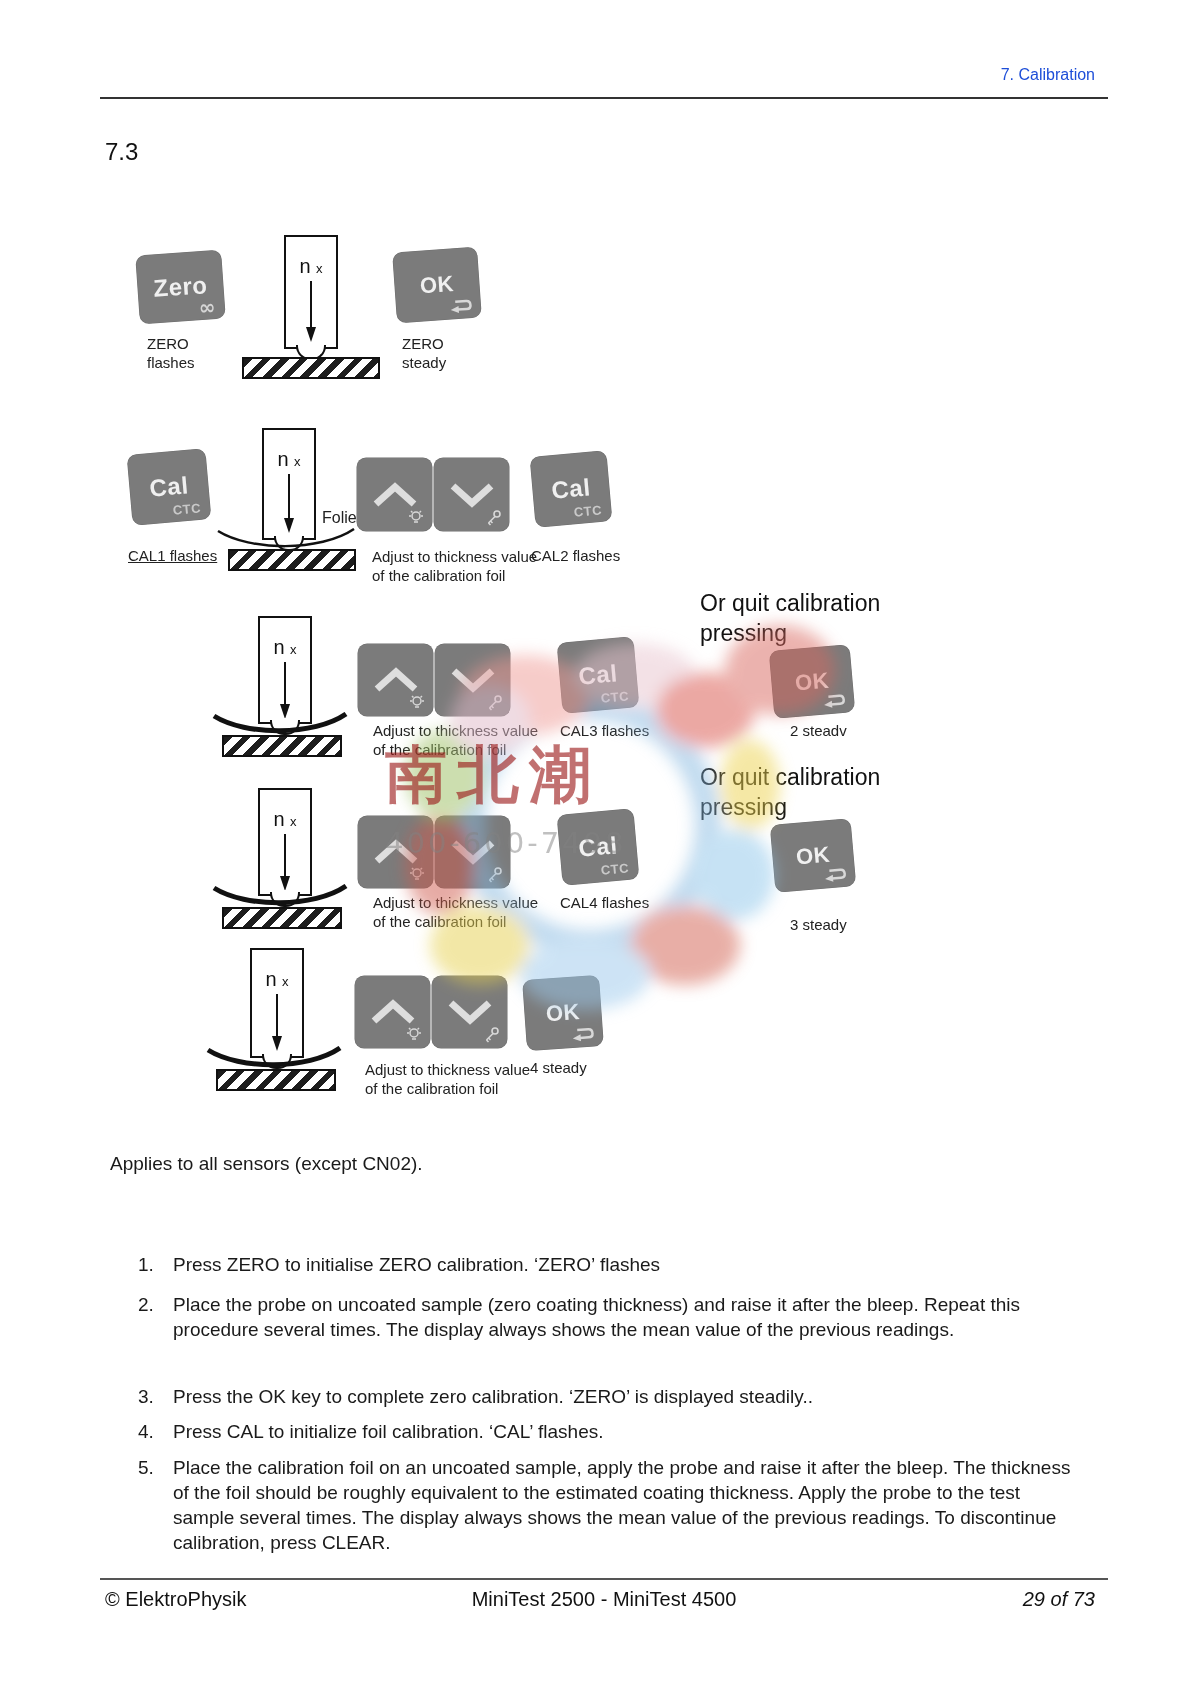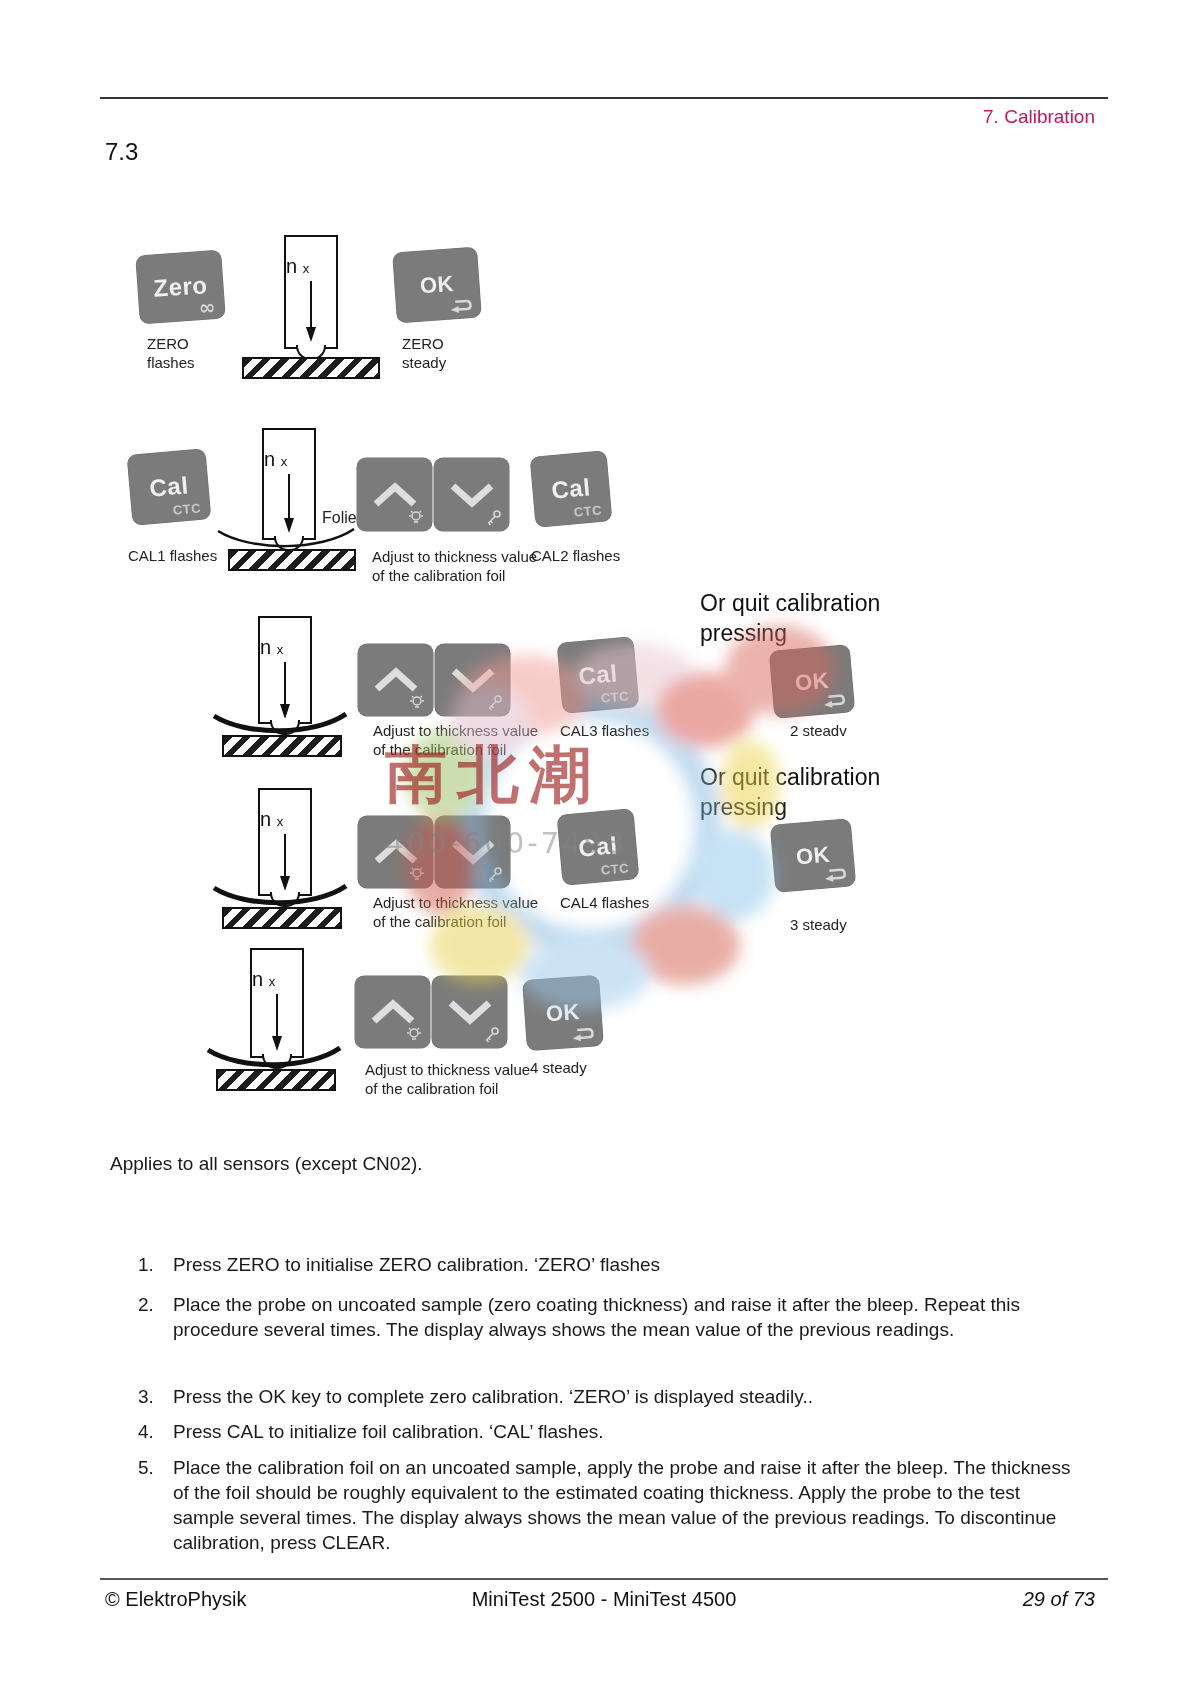--- a/index.html
+++ b/index.html
@@ -1,21 +1,21 @@
 <!DOCTYPE html>
 <html><head>
 <meta charset="utf-8">
 <style>
   html,body{margin:0;padding:0;background:#e9e9e9;}
   .page{position:relative;width:1200px;height:1697px;background:#ffffff;margin:0 auto;
         font-family:"Liberation Sans","DejaVu Sans",sans-serif;color:#1a1a1a;overflow:hidden;}
   .abs{position:absolute;}
 
   
-  .hdr-text{top:66px;right:105px;font-size:19px;color:#be185d;margin-top:40px;}
+  .hdr-text{top:66px;right:105px;font-size:16px;color:#1d4ed8;}
   .hdr-rule{top:97px;left:100px;width:1008px;height:2px;background:#333;}
   .ftr-rule{top:1578px;left:100px;width:1008px;height:2px;background:#555;}
   .ftr-row{top:1588px;left:105px;width:998px;font-size:20px;color:#111;}
   .ftr-left{position:absolute;left:0;top:0;text-align:center;}
   .ftr-center{position:absolute;left:0;right:0;top:0;text-align:center;}
   .ftr-right{position:absolute;right:8px;top:0;font-style:italic;}
 
   
   .title{top:136px;left:105px;width:860px;display:flex;font-size:24px;line-height:32px;color:#111;}
   .title .num{width:68px;flex:none;}
@@ -27,21 +27,21 @@
   .key .main{font-weight:bold;font-size:24px;letter-spacing:0.5px;color:#f0f0f0;}
   .key .sub{position:absolute;right:9px;bottom:4px;font-size:13px;font-weight:bold;color:#c9c9c9;letter-spacing:0.5px;}
   .key .sub-sym{position:absolute;right:9px;bottom:2px;font-size:20px;font-weight:bold;color:#d5d5d5;
                 font-family:"DejaVu Sans",sans-serif;line-height:20px;}
   .key .sub-svg{position:absolute;right:7px;bottom:5px;}
   .tilt-a{transform:rotate(-4deg);}
   .tilt-b{transform:rotate(-5deg);}
 
   
   .probe-body{position:absolute;width:50px;height:108px;border:2px solid #111;background:#fff;}
-  .nx{position:absolute;top:18px;left:0;right:0;text-align:left;font-size:20px;color:#111;}
+  .nx{position:absolute;top:18px;left:0;right:0;text-align:center;font-size:20px;color:#111;}
   .nx .nx-x{font-size:13px;}
   .probe-arrow{position:absolute;left:50%;transform:translateX(-50%);top:44px;}
   .bump{position:absolute;bottom:-13px;left:50%;transform:translateX(-50%);
         width:26px;height:13px;background:#fff;border:2px solid #111;border-top:none;
         border-radius:0 0 14px 14px;}
   .bump::before{content:'';position:absolute;top:-2px;left:0;right:0;height:2px;background:#fff;}
   .hatch{position:absolute;border:2px solid #111;
          background:repeating-linear-gradient(135deg,#1d1d1d 0 6px,#ffffff 6px 13px);}
 
   
@@ -104,21 +104,21 @@
   </div>
   <div class="slabel" style="left:402px;top:334px;">
     <span>ZERO</span><br>
     <span>steady</span>
   </div>
 
   <div class="key tilt-b" style="left:130px;top:452px;width:78px;height:70px;">
     <span class="main">Cal</span>
     <span class="sub">CTC</span>
   </div>
-  <div class="slabel" style="left:128px;top:546px;">CAL1 flashes</div>
+  <div class="slabel" style="left:128px;top:546px;text-decoration:underline;">CAL1 flashes</div>
 
   <div class="probe-body" style="left:262px;top:428px;">
     <span class="nx"><span>n</span> <span class="nx-x">x</span></span>
     <svg class="probe-arrow" width="12" height="60">
       <line x1="6" y1="0" x2="6" y2="46" stroke="#111" stroke-width="2"></line>
       <polygon points="1,44 11,44 6,59" fill="#111"></polygon>
     </svg>
     <div class="bump"></div>
   </div>
   <svg class="abs" style="left:216px;top:528px;" width="140" height="26">

